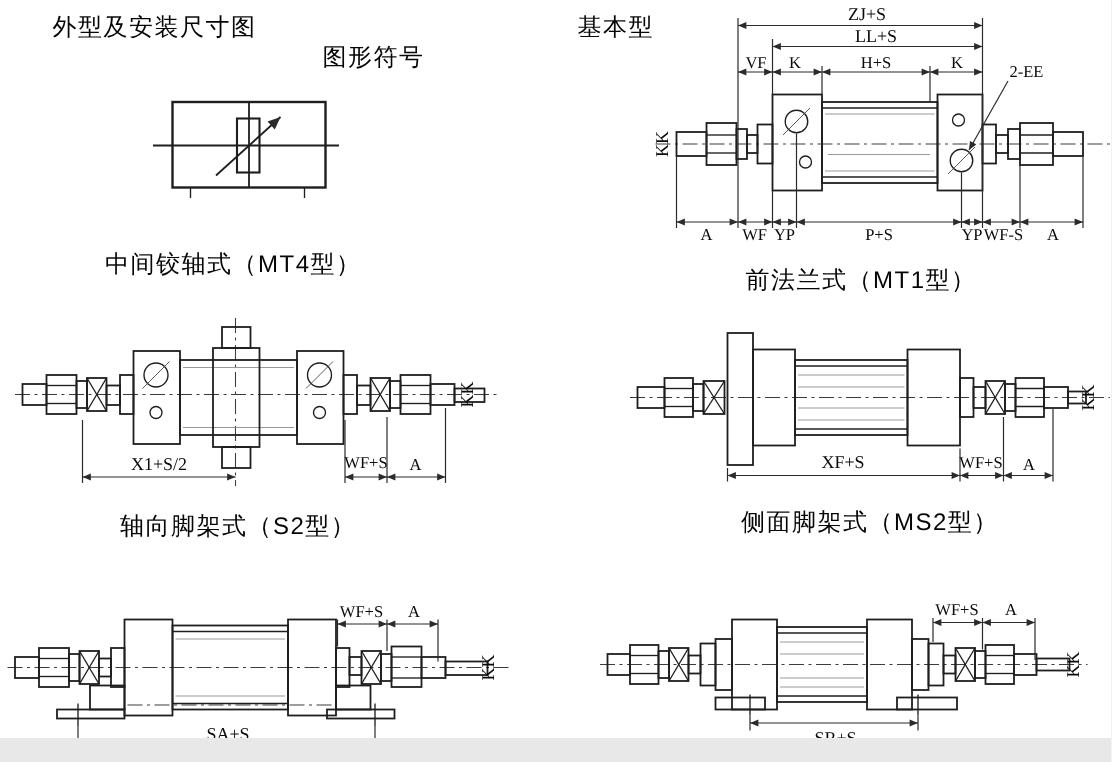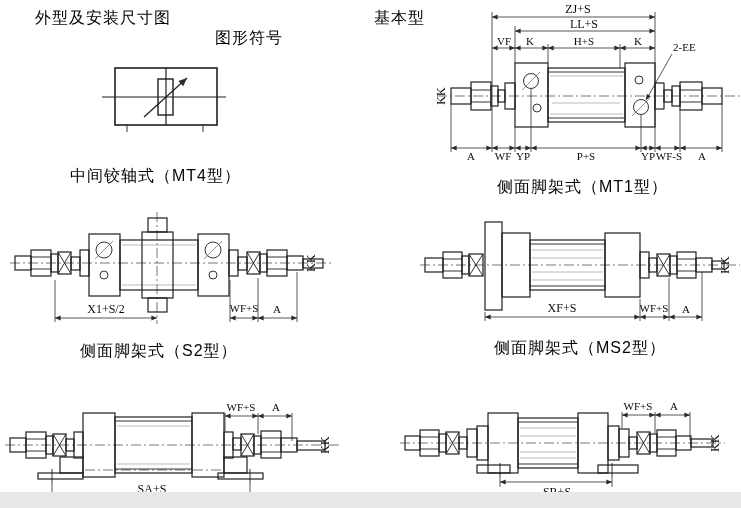--- a/index.html
+++ b/index.html
@@ -16,24 +16,24 @@
   .dt{font-family:"Liberation Serif","DejaVu Serif",serif;font-size:12px;fill:#0a0a0a;}
   .dts{font-family:"Liberation Serif","DejaVu Serif",serif;font-size:11px;fill:#0a0a0a;}
 </style>
 </head>
 <body>
 
 <div class="page">
 
   <div class="cn" style="left:35px;top:8px;">外型及安装尺寸图</div>
   <div class="cn" style="left:215px;top:8px;margin-top:20px;">图形符号</div>
-  <div class="cn" style="left:374px;top:8px;">基本型</div>
+  <div class="cn" style="left:385px;top:8px;">基本型</div>
   <div class="cn" style="left:70px;top:166px;text-align:center;">中间铰轴式（MT4型）</div>
-  <div class="cn" style="left:497px;top:177px;">侧面脚架式（MT1型）</div>
-  <div class="cn" style="left:80px;top:341px;">侧面脚架式（S2型）</div>
+  <div class="cn" style="left:497px;top:177px;">前法兰式（MT1型）</div>
+  <div class="cn" style="left:80px;top:341px;">轴向脚架式（S2型）</div>
   <div class="cn" style="left:494px;top:338px;">侧面脚架式（MS2型）</div>
 
   <svg width="741" height="508" viewBox="0 0 741 508">
     <defs>
       <marker id="ar" viewBox="0 0 8 8" refX="7.5" refY="4" markerWidth="8" markerHeight="8" orient="auto-start-reverse">
         <path d="M0.5,1 L7.5,4 L0.5,7 Z" fill="#2b2b2b"></path>
       </marker>
     </defs>
 
     <g>

